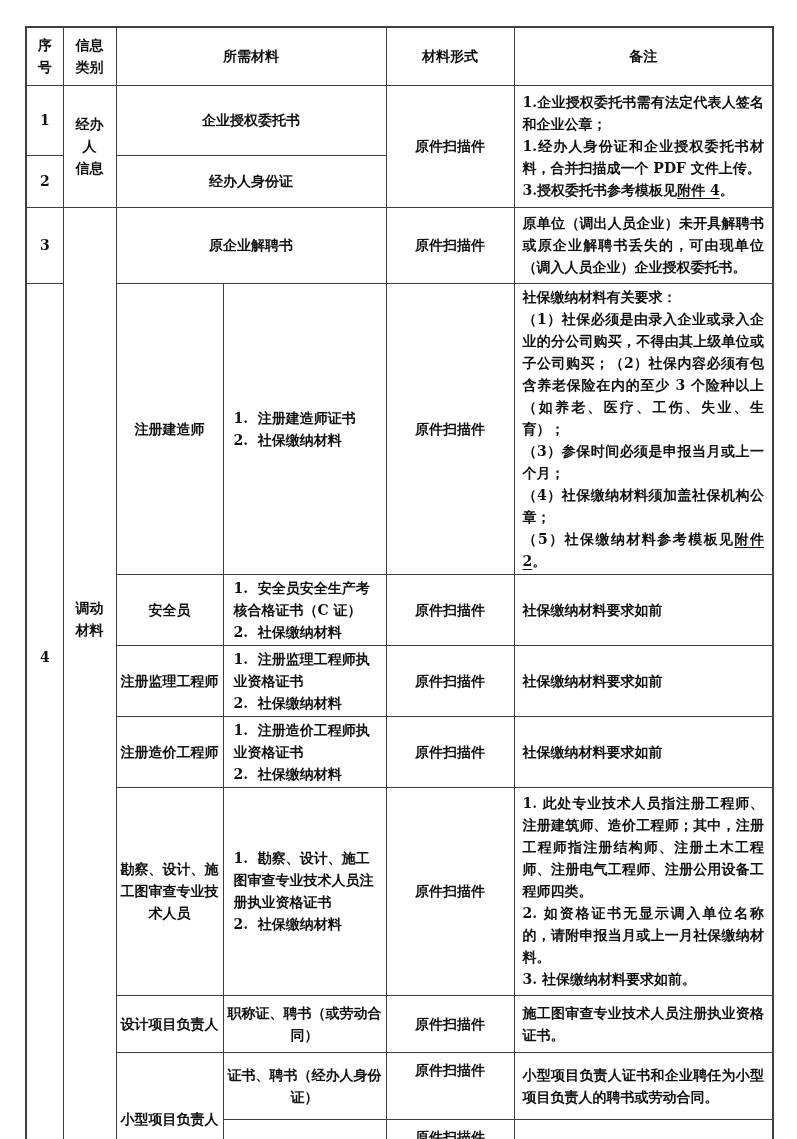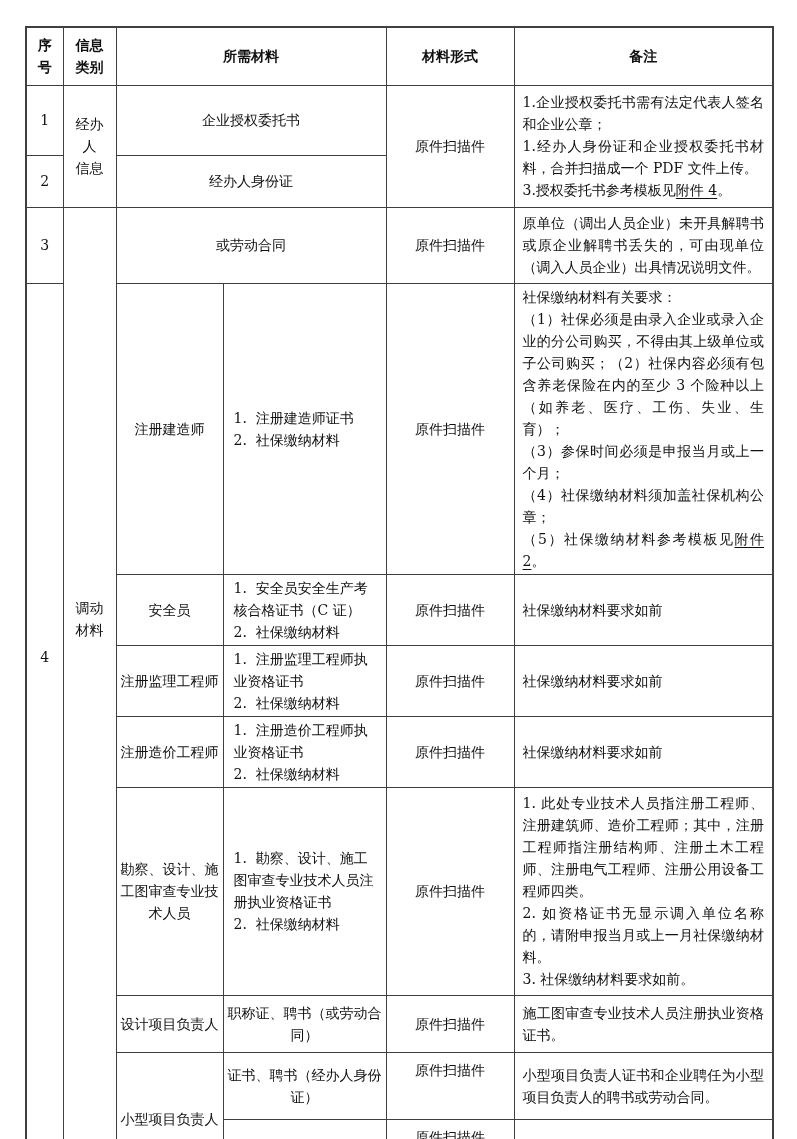--- a/index.html
+++ b/index.html
@@ -13,20 +13,21 @@
     border-collapse:collapse;table-layout:fixed;
     border:2px solid #3f3f3f;
   }
   td{
     border:1px solid #3f3f3f;
     font-size:14px;line-height:22px;
     vertical-align:middle;
     padding:2px 8px;
     overflow:hidden;
     word-break:break-all;
+    font-weight:bold;
   }
   td.bold{font-weight:bold;}
   td.c{text-align:center;}
   td.j{text-align:justify;}
   td.pre{white-space:pre-line;}
   td.mat{white-space:pre-wrap;text-align:left;padding:2px 10px;}
   td.mat-c{text-align:center;padding:4px 4px;}
   td.vtop{vertical-align:top;padding-top:6px;}
   td.nopad{padding-left:2px;padding-right:2px;}
   .shift{position:relative;top:-77px;white-space:pre-line;text-align:center;}
@@ -75,24 +76,24 @@
     <td class="c">2</td>
     <td class="c" colspan="2">经办人身份证</td>
   </tr>
 
   <tr style="height:76px">
     <td class="c">3</td>
     <td class="c nopad" rowspan="9">
       <div class="shift">调动
 材料</div>
     </td>
-    <td class="c" colspan="2">或劳动合同</td>
+    <td class="c" colspan="2">原企业解聘书</td>
     <td class="c">原件扫描件</td>
     <td class="j">
-      <div class="rp">原单位（调出人员企业）未开具解聘书或原企业解聘书丢失的，可由现单位（调入人员企业）出具情况说明文件。</div>
+      <div class="rp">原单位（调出人员企业）未开具解聘书或原企业解聘书丢失的，可由现单位（调入人员企业）企业授权委托书。</div>
     </td>
   </tr>
 
   <tr style="height:249px">
     <td class="c" rowspan="8">
       <div class="shift">4</div>
     </td>
     <td class="c nopad">注册建造师</td>
     <td class="mat">1.  注册建造师证书
 2.  社保缴纳材料</td>

